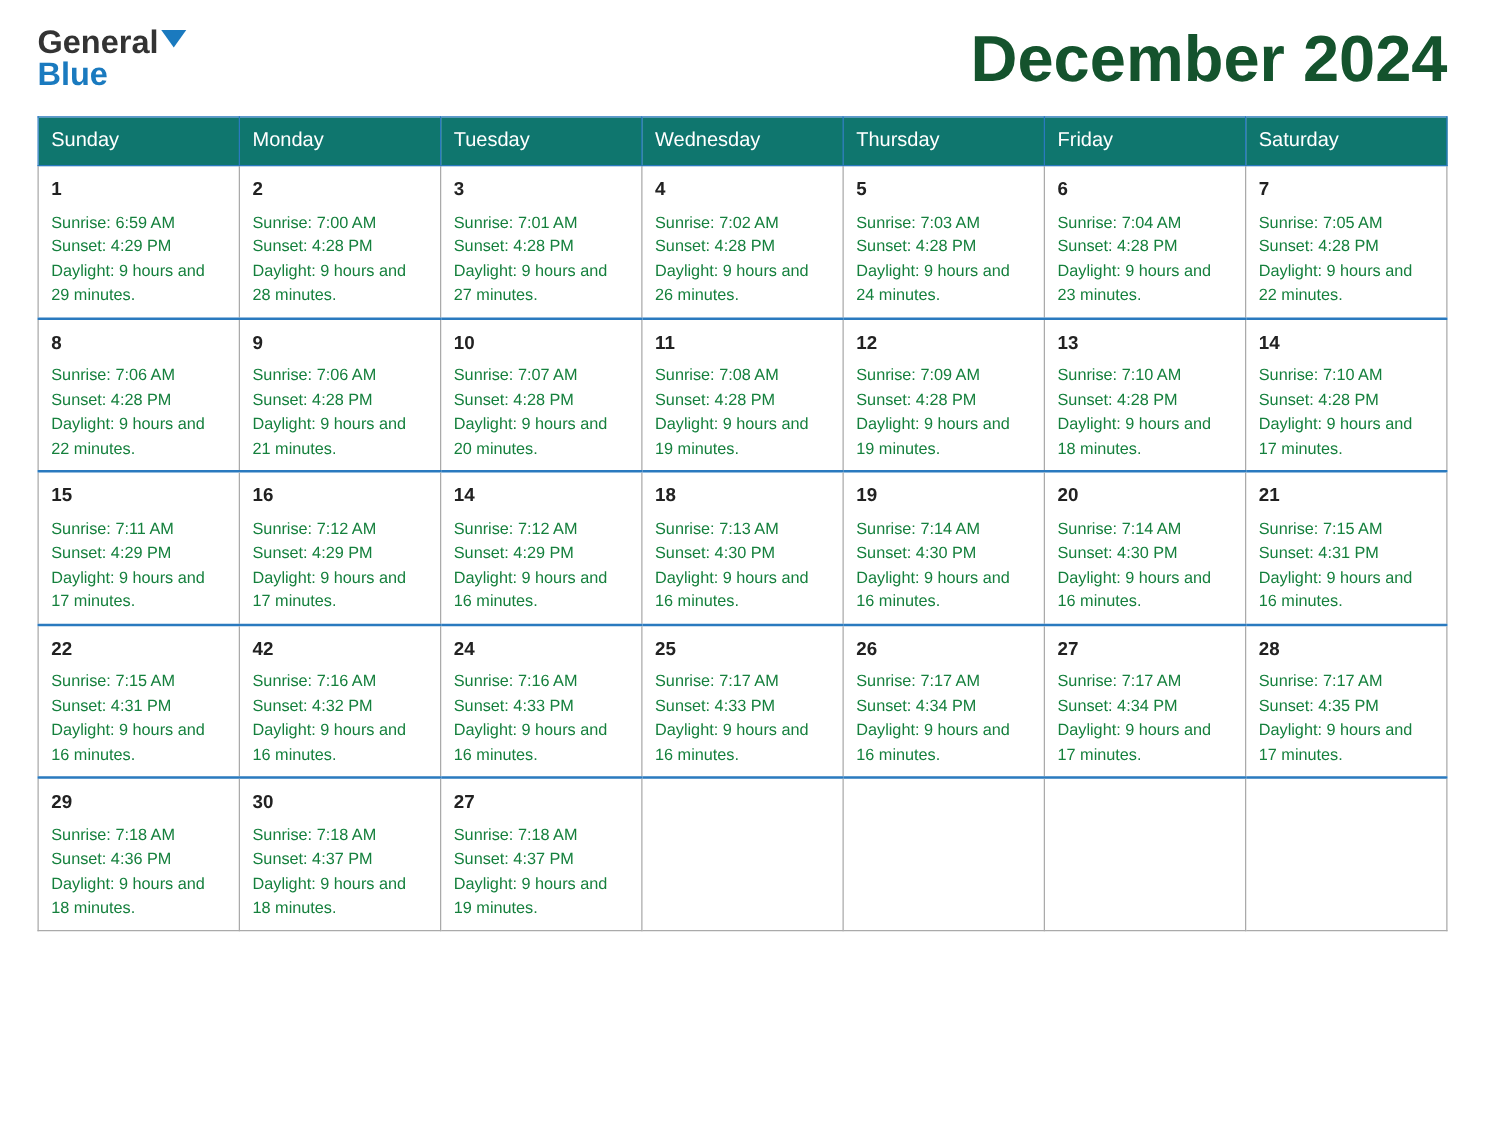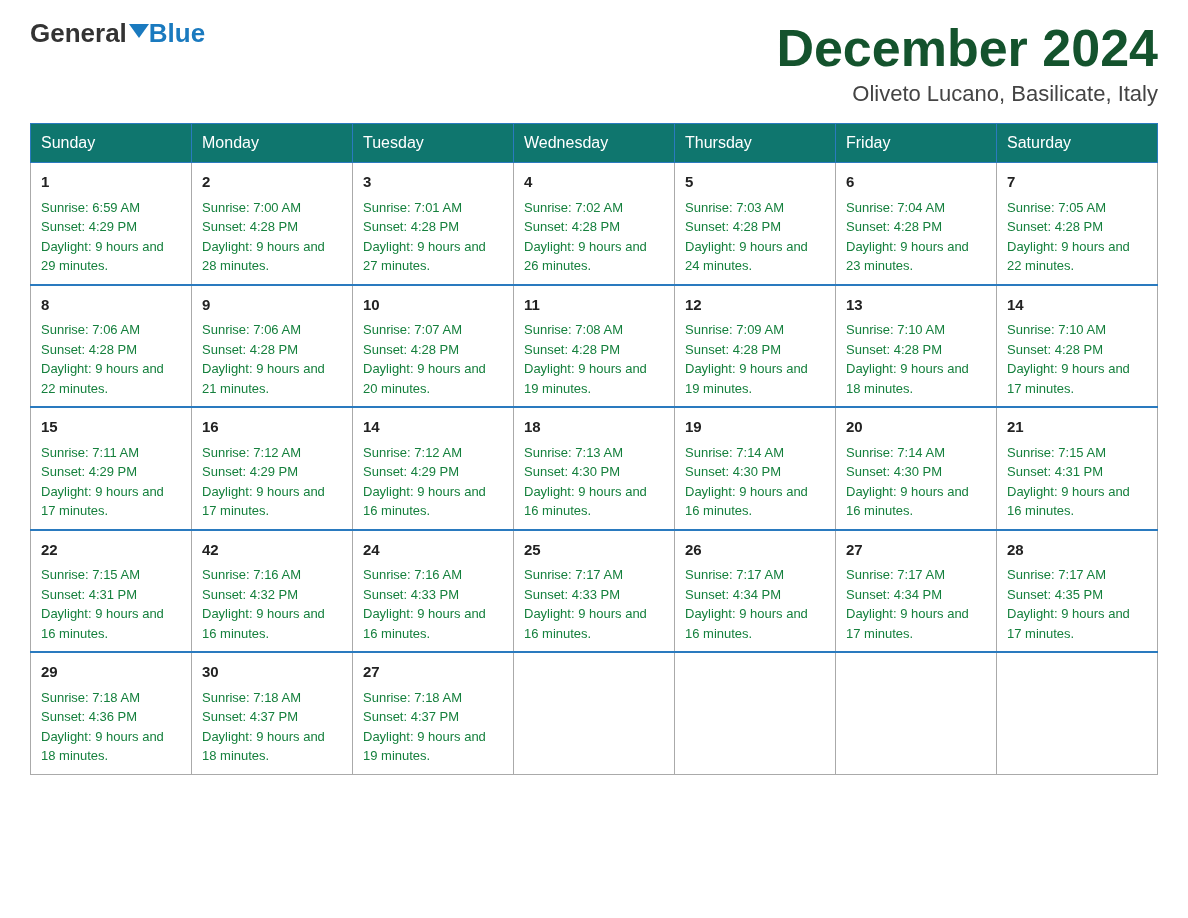--- a/index.html
+++ b/index.html
@@ -11,21 +11,21 @@
       min-height: 918px;
     }
     .header {
       display: flex;
       justify-content: space-between;
       align-items: flex-start;
       margin-bottom: 16px;
     }
     .logo {
       display: flex;
-      flex-direction: row;
+      flex-direction: column;
       align-items: flex-start;
       text-align: center;
     }
     .logo-general {
       font-size: 26px;
       font-weight: bold;
       color: #333;
       line-height: 1;
     }
     .logo-blue {
@@ -117,21 +117,20 @@
 <div class="header">
   <div class="logo">
     <div class="logo-line">
       <span class="logo-general">General</span>
       <span class="logo-triangle"></span>
     </div>
     <span class="logo-blue">Blue</span>
   </div>
   <div class="title-block">
     <div class="month-title">December 2024</div>
-    <div class="location">Oliveto Lucano, Basilicate, Italy</div>
   </div>
 </div>
 
 <table class="calendar">
   <thead>
     <tr>
     <th>Sunday</th>
         <th>Monday</th>
         <th>Tuesday</th>
         <th>Wednesday</th>

